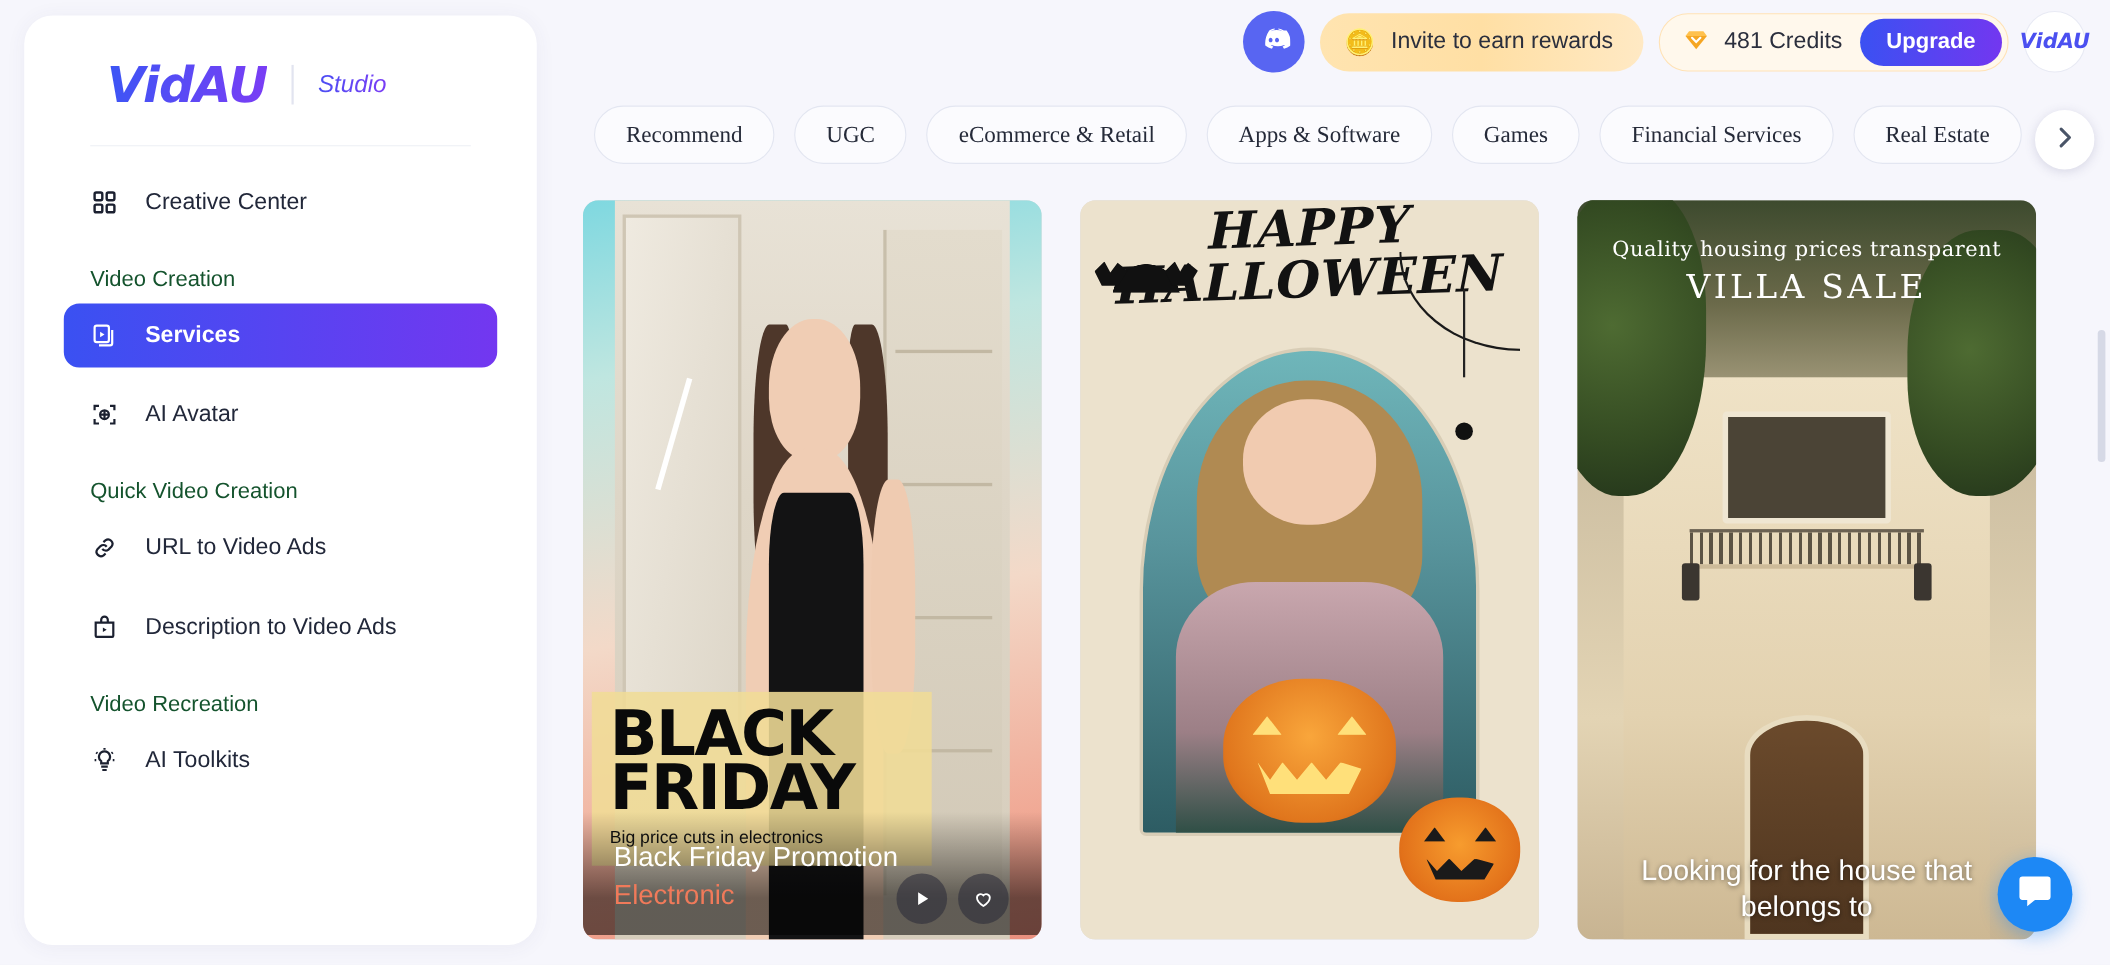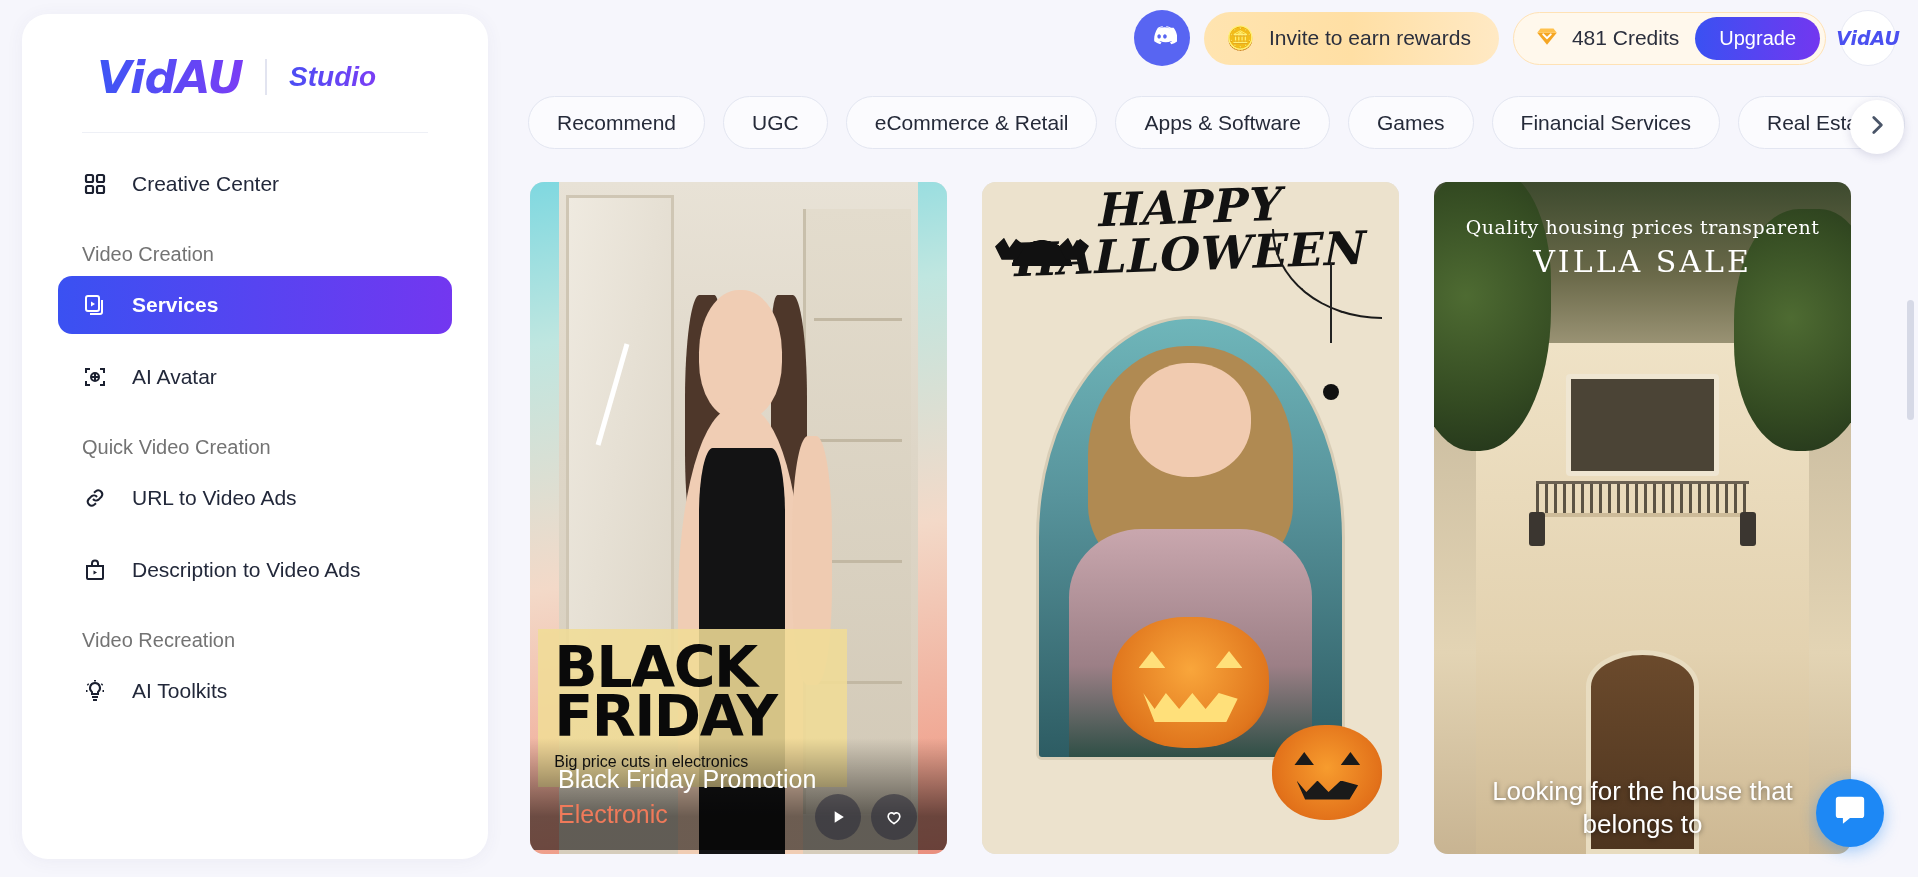--- a/index.html
+++ b/index.html
@@ -22,40 +22,40 @@
   }
   .brand { display: flex; align-items: center; gap: 22px; padding: 40px 0 0 75px; height: 86px; }
   .brand-logo {
     font-size: 45px; font-weight: 800; font-style: italic; letter-spacing: -1px;
     background: linear-gradient(95deg, #3b56f5 0%, #7b3df5 100%);
     -webkit-background-clip: text; background-clip: text; color: transparent;
     font-family: "DejaVu Sans", sans-serif;
   }
   .brand-div { width: 2px; height: 36px; background: #e2e4f0; }
   .brand-sub {
-    font-size: 28px; font-weight: 700; font-style: italic;
+    font-size: 22px; font-weight: 400; font-style: italic;
     background: linear-gradient(95deg, #4a4ef3 0%, #7b3df5 100%);
     -webkit-background-clip: text; background-clip: text; color: transparent;
   }
   .brand-rule { margin: 32px 60px 0 60px; height: 1px; background: #eef0f6; }
 
   .nav { padding: 0 36px; margin-top: 22px; }
   .nav-item {
     display: flex; align-items: center; gap: 24px;
     height: 58px; padding: 0 24px; border-radius: 14px;
     color: #22283a; font-size: 21px; cursor: pointer;
   }
   .nav-item.active {
     background: linear-gradient(92deg, #3a51f2 0%, #7337f0 100%);
     color: #ffffff; font-weight: 700;
   }
   .nav-item .ic { width: 26px; height: 26px; display: flex; align-items: center; justify-content: center; flex: none; }
   .nav-item .ic svg { display: block; }
   .group-label {
-    font-size: 20px; color: #737373; padding: 0 24px;
+    font-size: 20px; color: #14532d; padding: 0 24px;
     margin: 30px 0 10px 0;
   }
   .nav-gap { height: 14px; }
 
   
   .header {
     position: absolute; left: 500px; top: 0; right: 0; height: 76px;
     display: flex; align-items: center; justify-content: flex-end;
     gap: 14px; padding-right: 22px;
   }
@@ -75,35 +75,35 @@
   .credits-pill {
     display: flex; align-items: center; gap: 12px;
     height: 53px; padding: 0 5px 0 20px;
     border-radius: 27px; background: #fff8ec; border: 1px solid #ffe2b5;
     white-space: nowrap;
   }
   .credits-text { font-size: 21px; color: #2b2f3d; margin-right: 4px; }
   .upgrade-btn {
     height: 43px; padding: 0 24px; border-radius: 22px; border: none;
     background: linear-gradient(92deg, #3a51f2 0%, #7337f0 100%);
-    color: #fff; font-size: 20px; font-weight: 400; cursor: pointer;
+    color: #fff; font-size: 20px; font-weight: 700; cursor: pointer;
     font-family: "Liberation Sans", sans-serif;
   }
   .avatar {
     width: 56px; height: 56px; border-radius: 50%; background: #fff;
     border: 1px solid #e8eaf4; display: flex; align-items: center; justify-content: center;
     cursor: pointer; flex: none;
   }
   .avatar span {
     font-size: 19px; font-weight: 800; font-style: italic; color: #4b50f0;
     font-family: "DejaVu Sans", sans-serif;
   }
 
   
-  .tabs-wrap { position: absolute; left: 496px; top: 96px; right: 0; height: 62px; }
+  .tabs-wrap { position: absolute; left: 508px; top: 96px; right: 0; height: 62px; font-family: Liberation Serif, serif; }
   .tabs { display: flex; gap: 18px; align-items: center; padding-left: 32px; }
   .tab {
     height: 53px; padding: 0 28px; border-radius: 27px;
     border: 1px solid #e3e6f1; background: #fbfbfe;
     display: flex; align-items: center; font-size: 21px; color: #252a39;
     cursor: pointer; white-space: nowrap; flex: none;
   }
   .tabs-next {
     position: absolute; right: 14px; top: 4px;
     width: 54px; height: 54px; border-radius: 50%;

